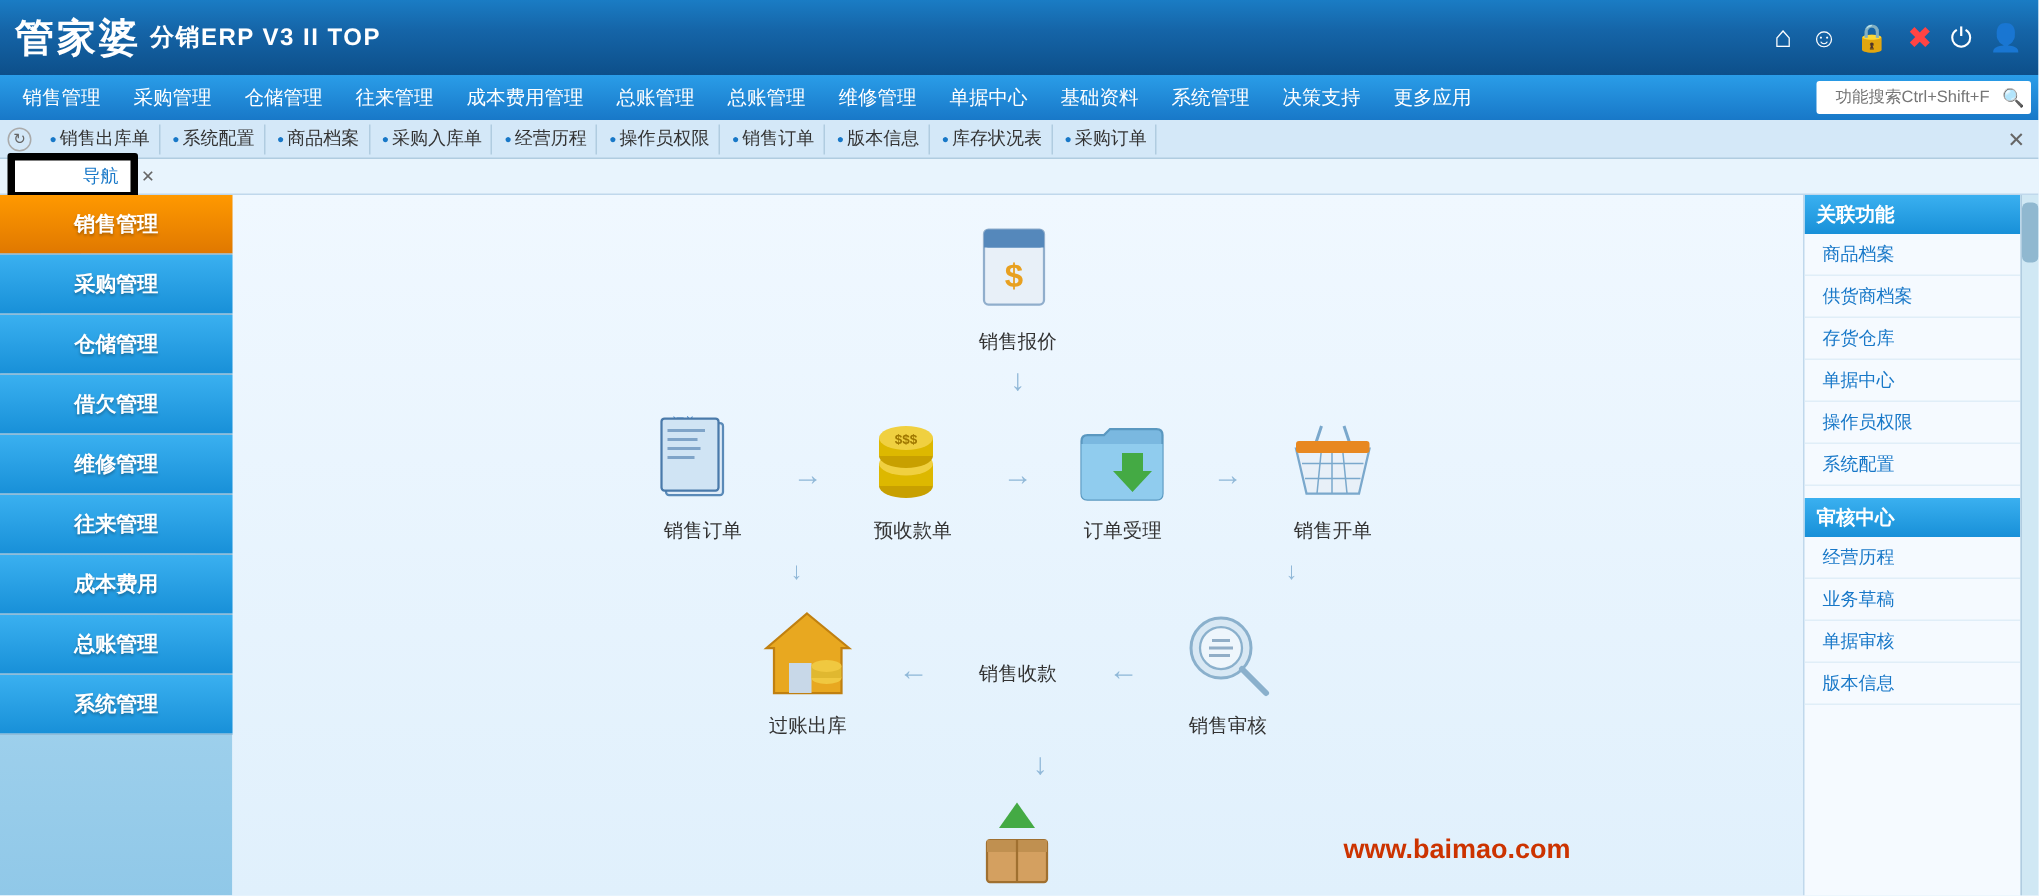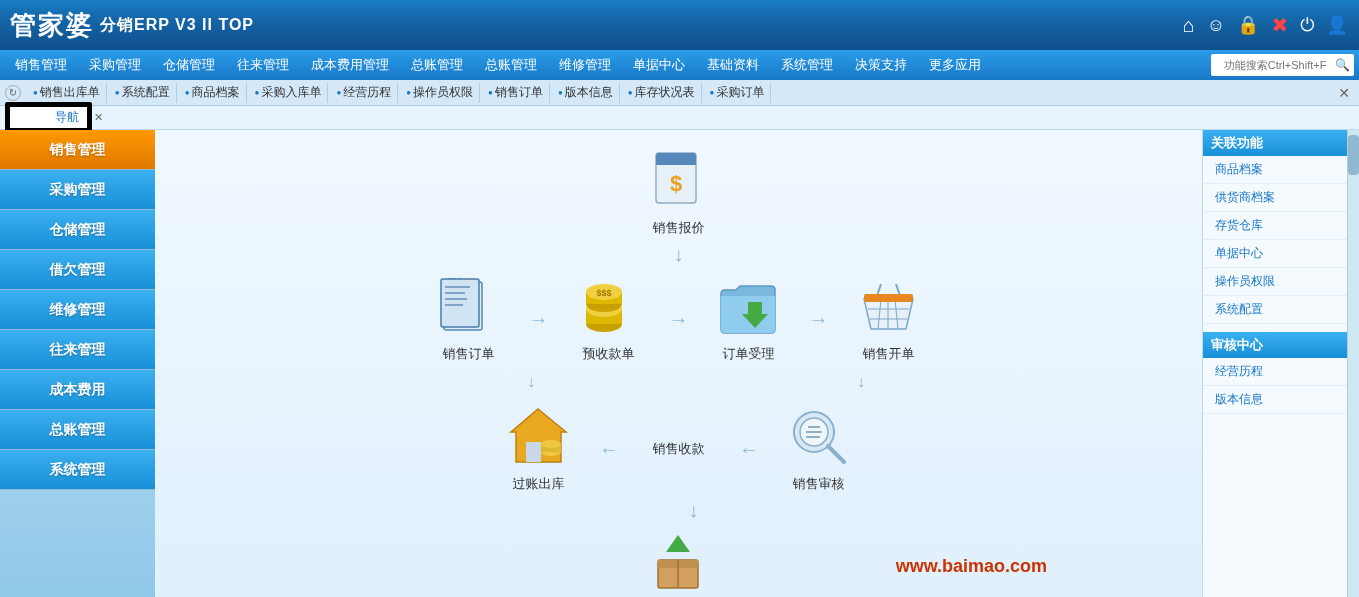--- a/index.html
+++ b/index.html
@@ -585,20 +585,22 @@
     <div class="right-section-title">关联功能</div>
     <a class="right-link">商品档案</a>
     <a class="right-link">供货商档案</a>
     <a class="right-link">存货仓库</a>
     <a class="right-link">单据中心</a>
     <a class="right-link">操作员权限</a>
     <a class="right-link">系统配置</a>
     <div style="height:8px;"></div>
     <div class="right-section-title">审核中心</div>
     <a class="right-link">经营历程</a>
+    <a class="right-link">业务草稿</a>
+    <a class="right-link">单据审核</a>
     <a class="right-link">版本信息</a>
   </div>
 
   <div class="scrollbar-right">
     <div class="scrollbar-thumb"></div>
   </div>
 
 </div>
 
 </body></html>

